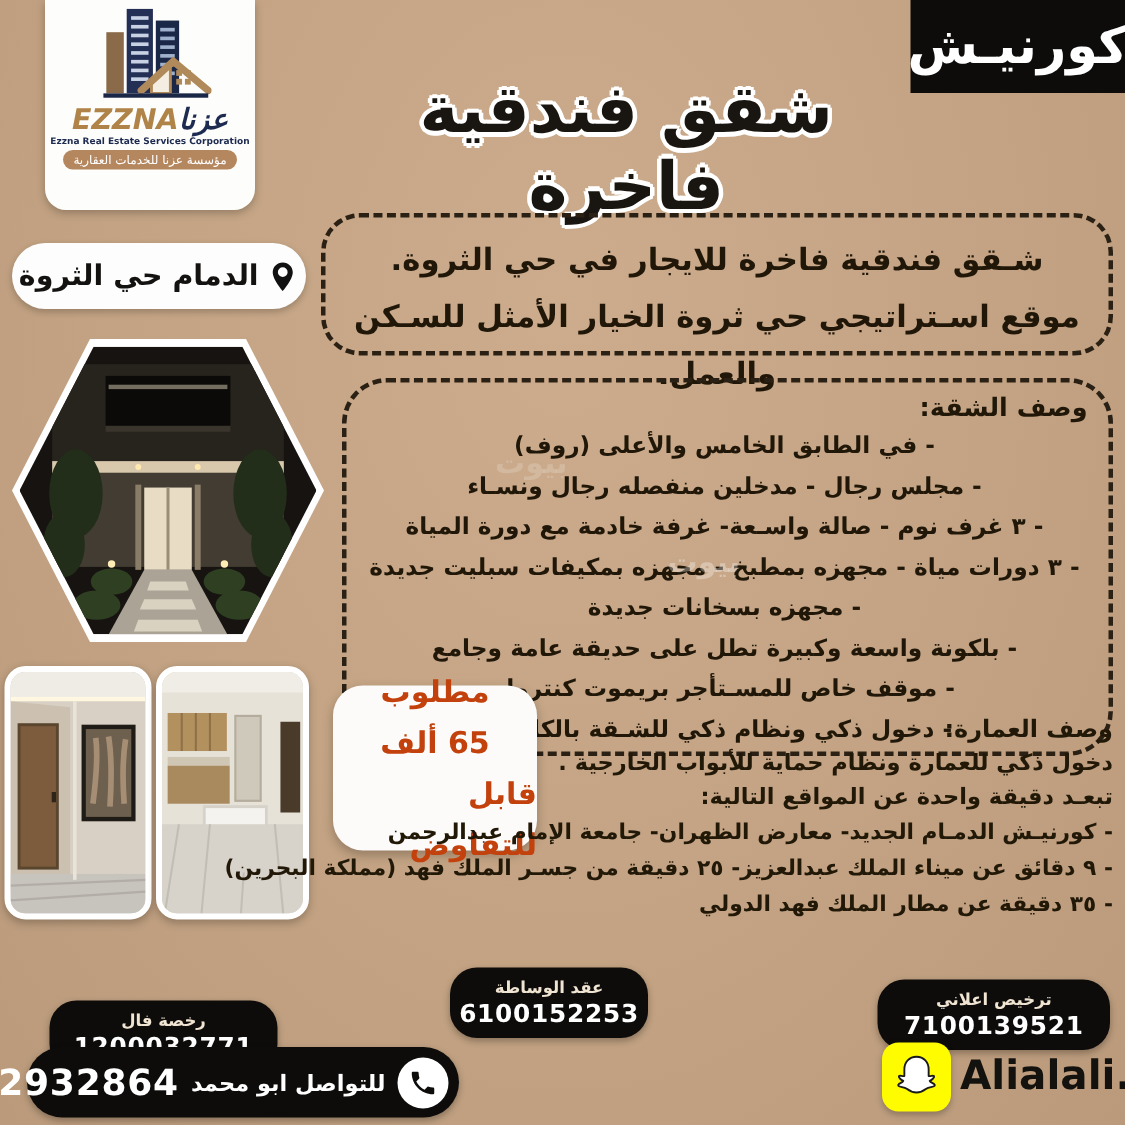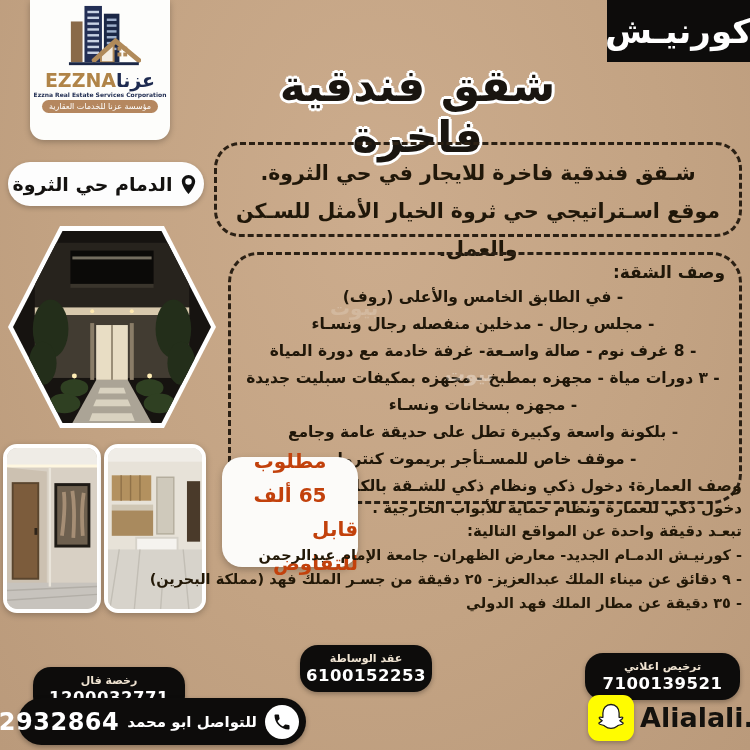--- a/index.html
+++ b/index.html
@@ -11,33 +11,33 @@
     direction:rtl;
   }
   
   .rent-band {
     position:absolute; top:0; right:0; width:143px; height:62px;
     background:#0d0c0b; color:#fff; display:flex; align-items:center; justify-content:center;
     font-size:34px; font-weight:bold;
   }
   
   .main-title {
-    position:absolute; top:60px; left:170px; width:450px; text-align:center;
+    position:absolute; top:48px; left:170px; width:450px; text-align:center;
     font-size:44px; font-weight:bold; color:#191510; letter-spacing:-1px;
     text-shadow:-3px 0 0 #fff,3px 0 0 #fff,0 -3px 0 #fff,0 3px 0 #fff,
       -2px -2px 0 #fff,2px -2px 0 #fff,-2px 2px 0 #fff,2px 2px 0 #fff;
     padding-left:45px;
   }
   
   .logo-card {
     position:absolute; top:0; left:30px; width:140px; height:140px;
     background:#fdfdfb; border-radius:0 0 14px 14px; box-shadow:0 2px 6px rgba(0,0,0,.25);
     display:flex; flex-direction:column; align-items:center; direction:ltr; padding-top:4px;
   }
-  .logo-name { font-size:19px; font-weight:bold; line-height:20px; letter-spacing:0; }
+  .logo-name { font-size:19px; font-weight:bold; line-height:20px; letter-spacing:0;font-style:italic; }
   .logo-name .en { color:#b08448; }
   .logo-name .ar { color:#1e2b50; }
   .logo-sub-en { font-size:6px; font-weight:bold; color:#1e2b50; margin-top:1px; }
   .logo-sub-ar {
     margin-top:2px; background:#b5875f; color:#fff; font-size:8px; font-weight:normal;
     padding:2px 7px; border-radius:7px; direction:rtl;
   }
   
   .loc-pill {
     position:absolute; top:162px; left:8px; width:196px; height:44px;
@@ -187,23 +187,23 @@
 
   <div class="dash-box intro-box">
     <div class="l">شـقق فندقية فاخرة  للايجار في حي الثروة.</div>
     <div class="l">موقع اسـتراتيجي حي ثروة الخيار الأمثل للسـكن والعمل.</div>
   </div>
 
   <div class="dash-box desc-box">
     <div class="head">وصف الشقة:</div>
     <div class="item">- في الطابق الخامس والأعلى (روف)</div>
     <div class="item">- مجلس رجال - مدخلين منفصله رجال ونسـاء</div>
-    <div class="item">- 8 غرف نوم - صالة واسـعة- غرفة خادمة مع دورة المياة</div>
+    <div class="item">- ٣ غرف نوم - صالة واسـعة- غرفة خادمة مع دورة المياة</div>
     <div class="item">- ٣ دورات مياة - مجهزه بمطبخ - مجهزه بمكيفات سبليت جديدة</div>
-    <div class="item">- مجهزه بسخانات ونسـاء</div>
+    <div class="item">- مجهزه بسخانات جديدة</div>
     <div class="item">- بلكونة واسعة وكبيرة تطل على حديقة عامة وجامع</div>
     <div class="item">- موقف خاص للمسـتأجر بريموت كنترول</div>
     <div class="item">- دخول ذكي ونظام ذكي للشـقة بالكامل</div>
   </div>
 
   <div class="hex-wrap">
     <div class="hex-inner">
       <svg viewBox="0 0 200 196" preserveAspectRatio="none">
         <rect width="200" height="196" fill="#161310"></rect>
         <rect x="22" y="12" width="156" height="66" fill="#27231d"></rect>

